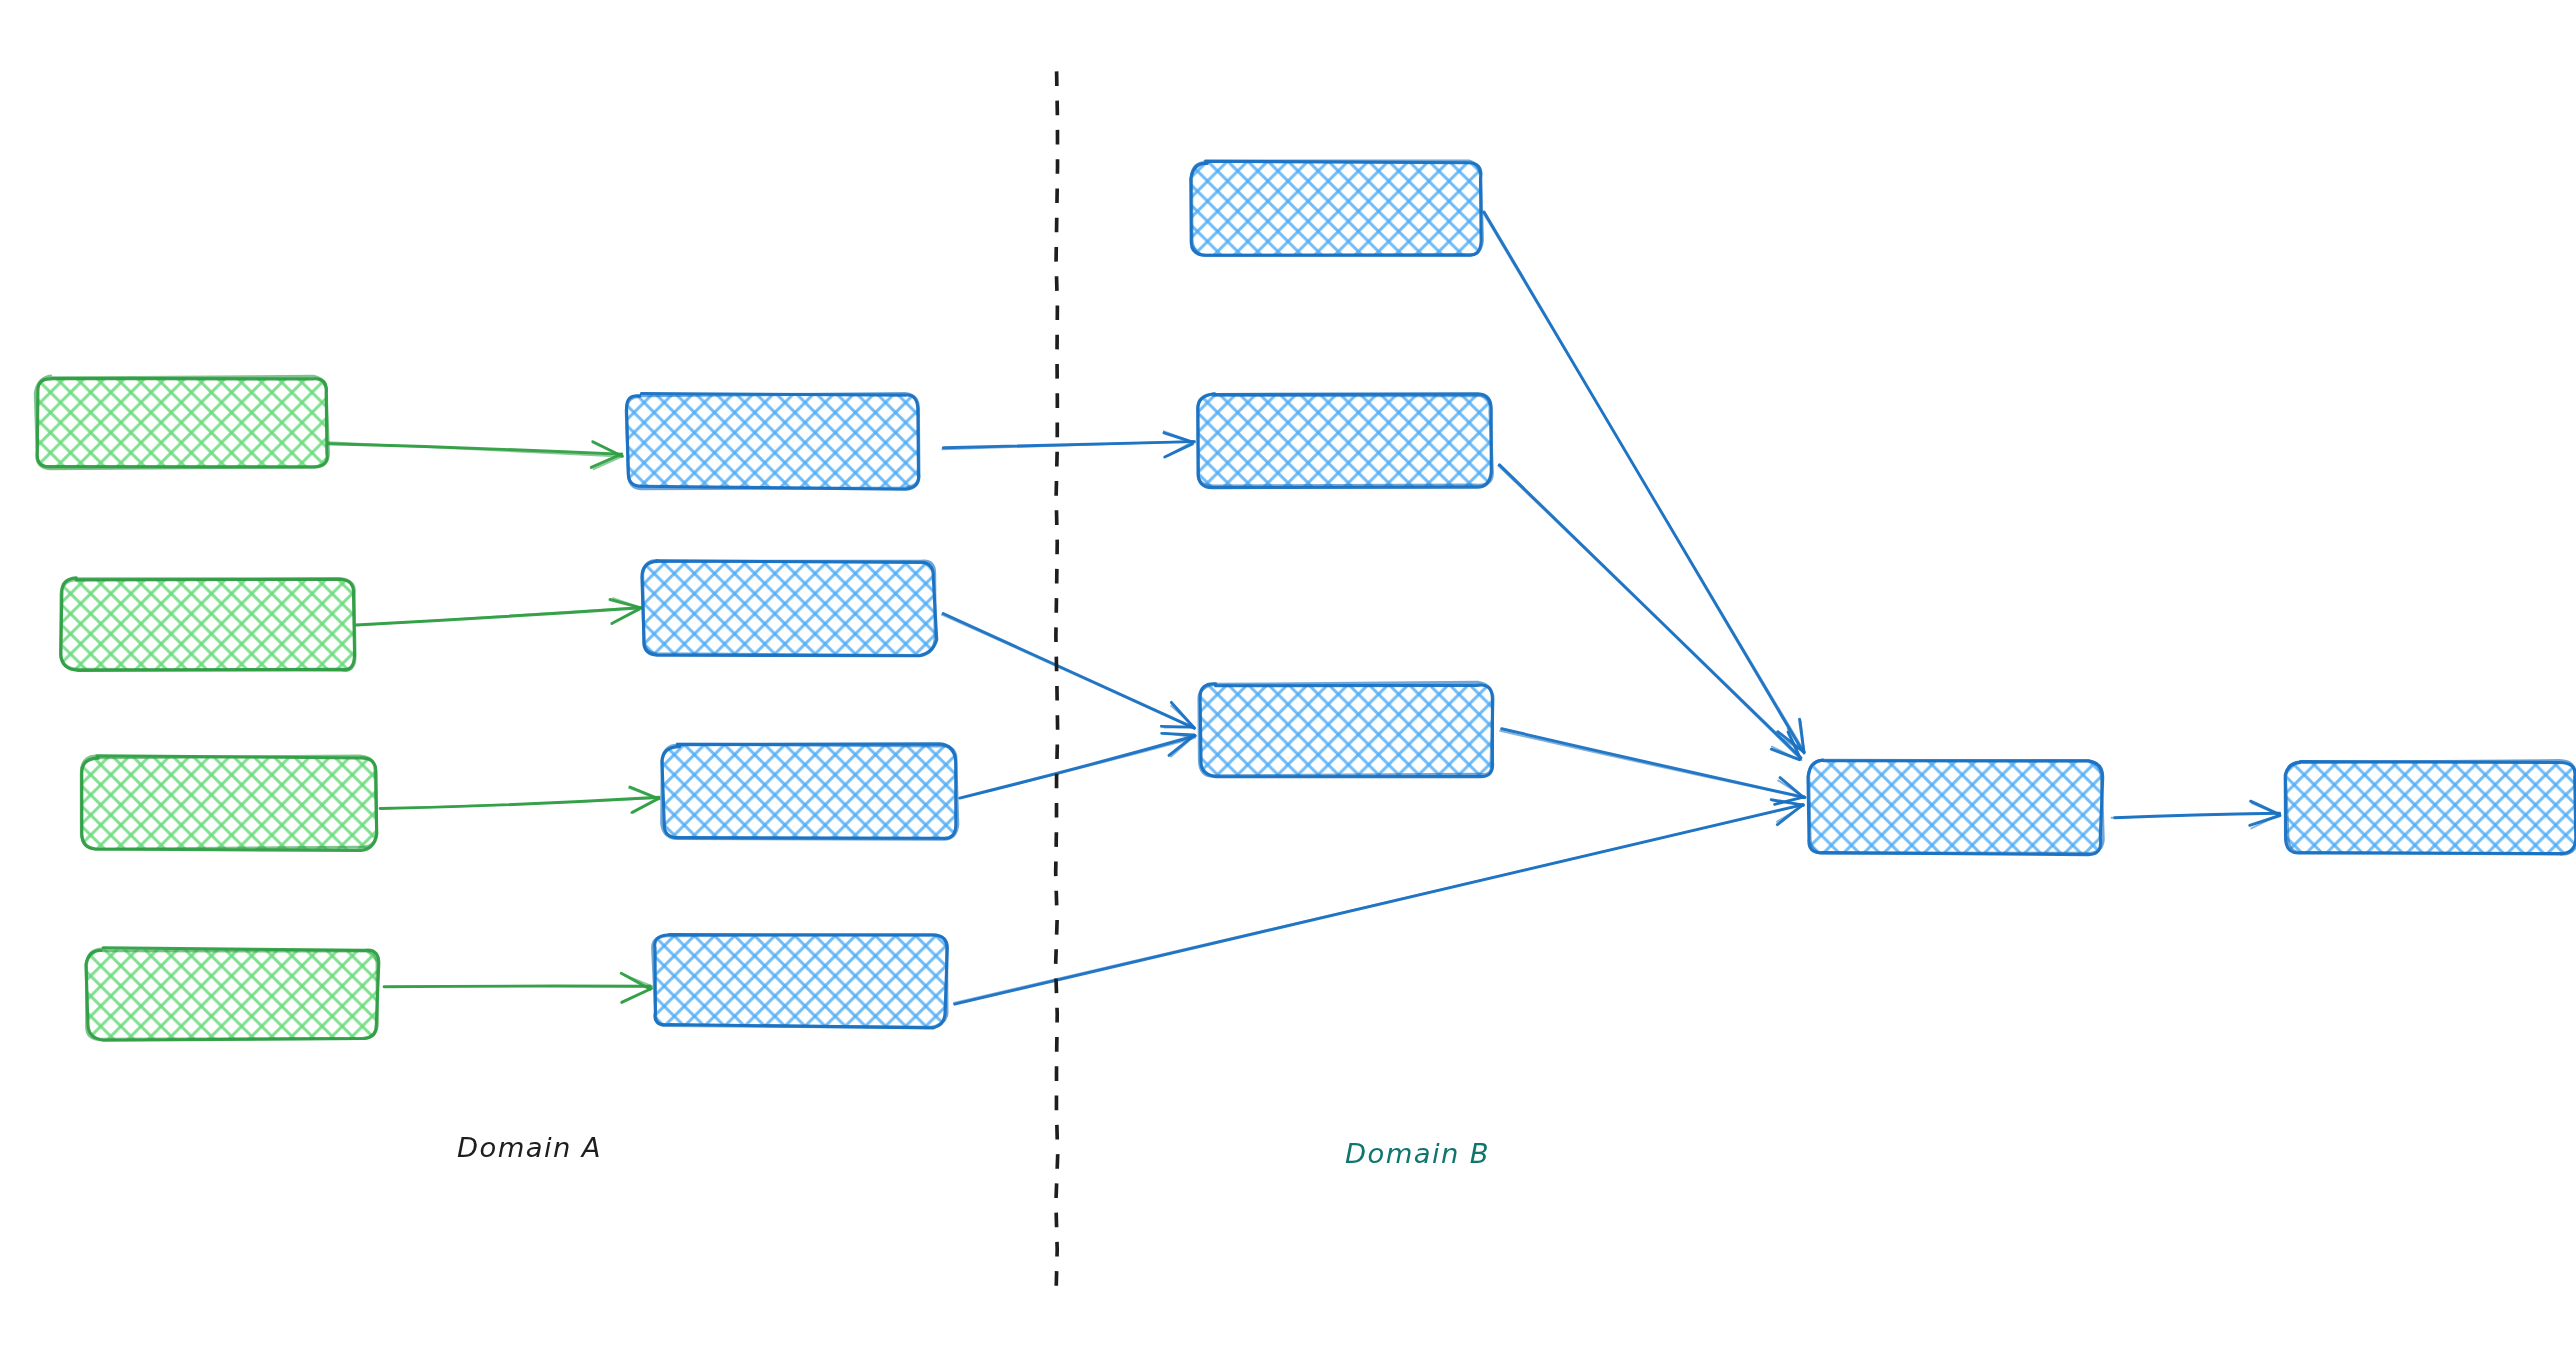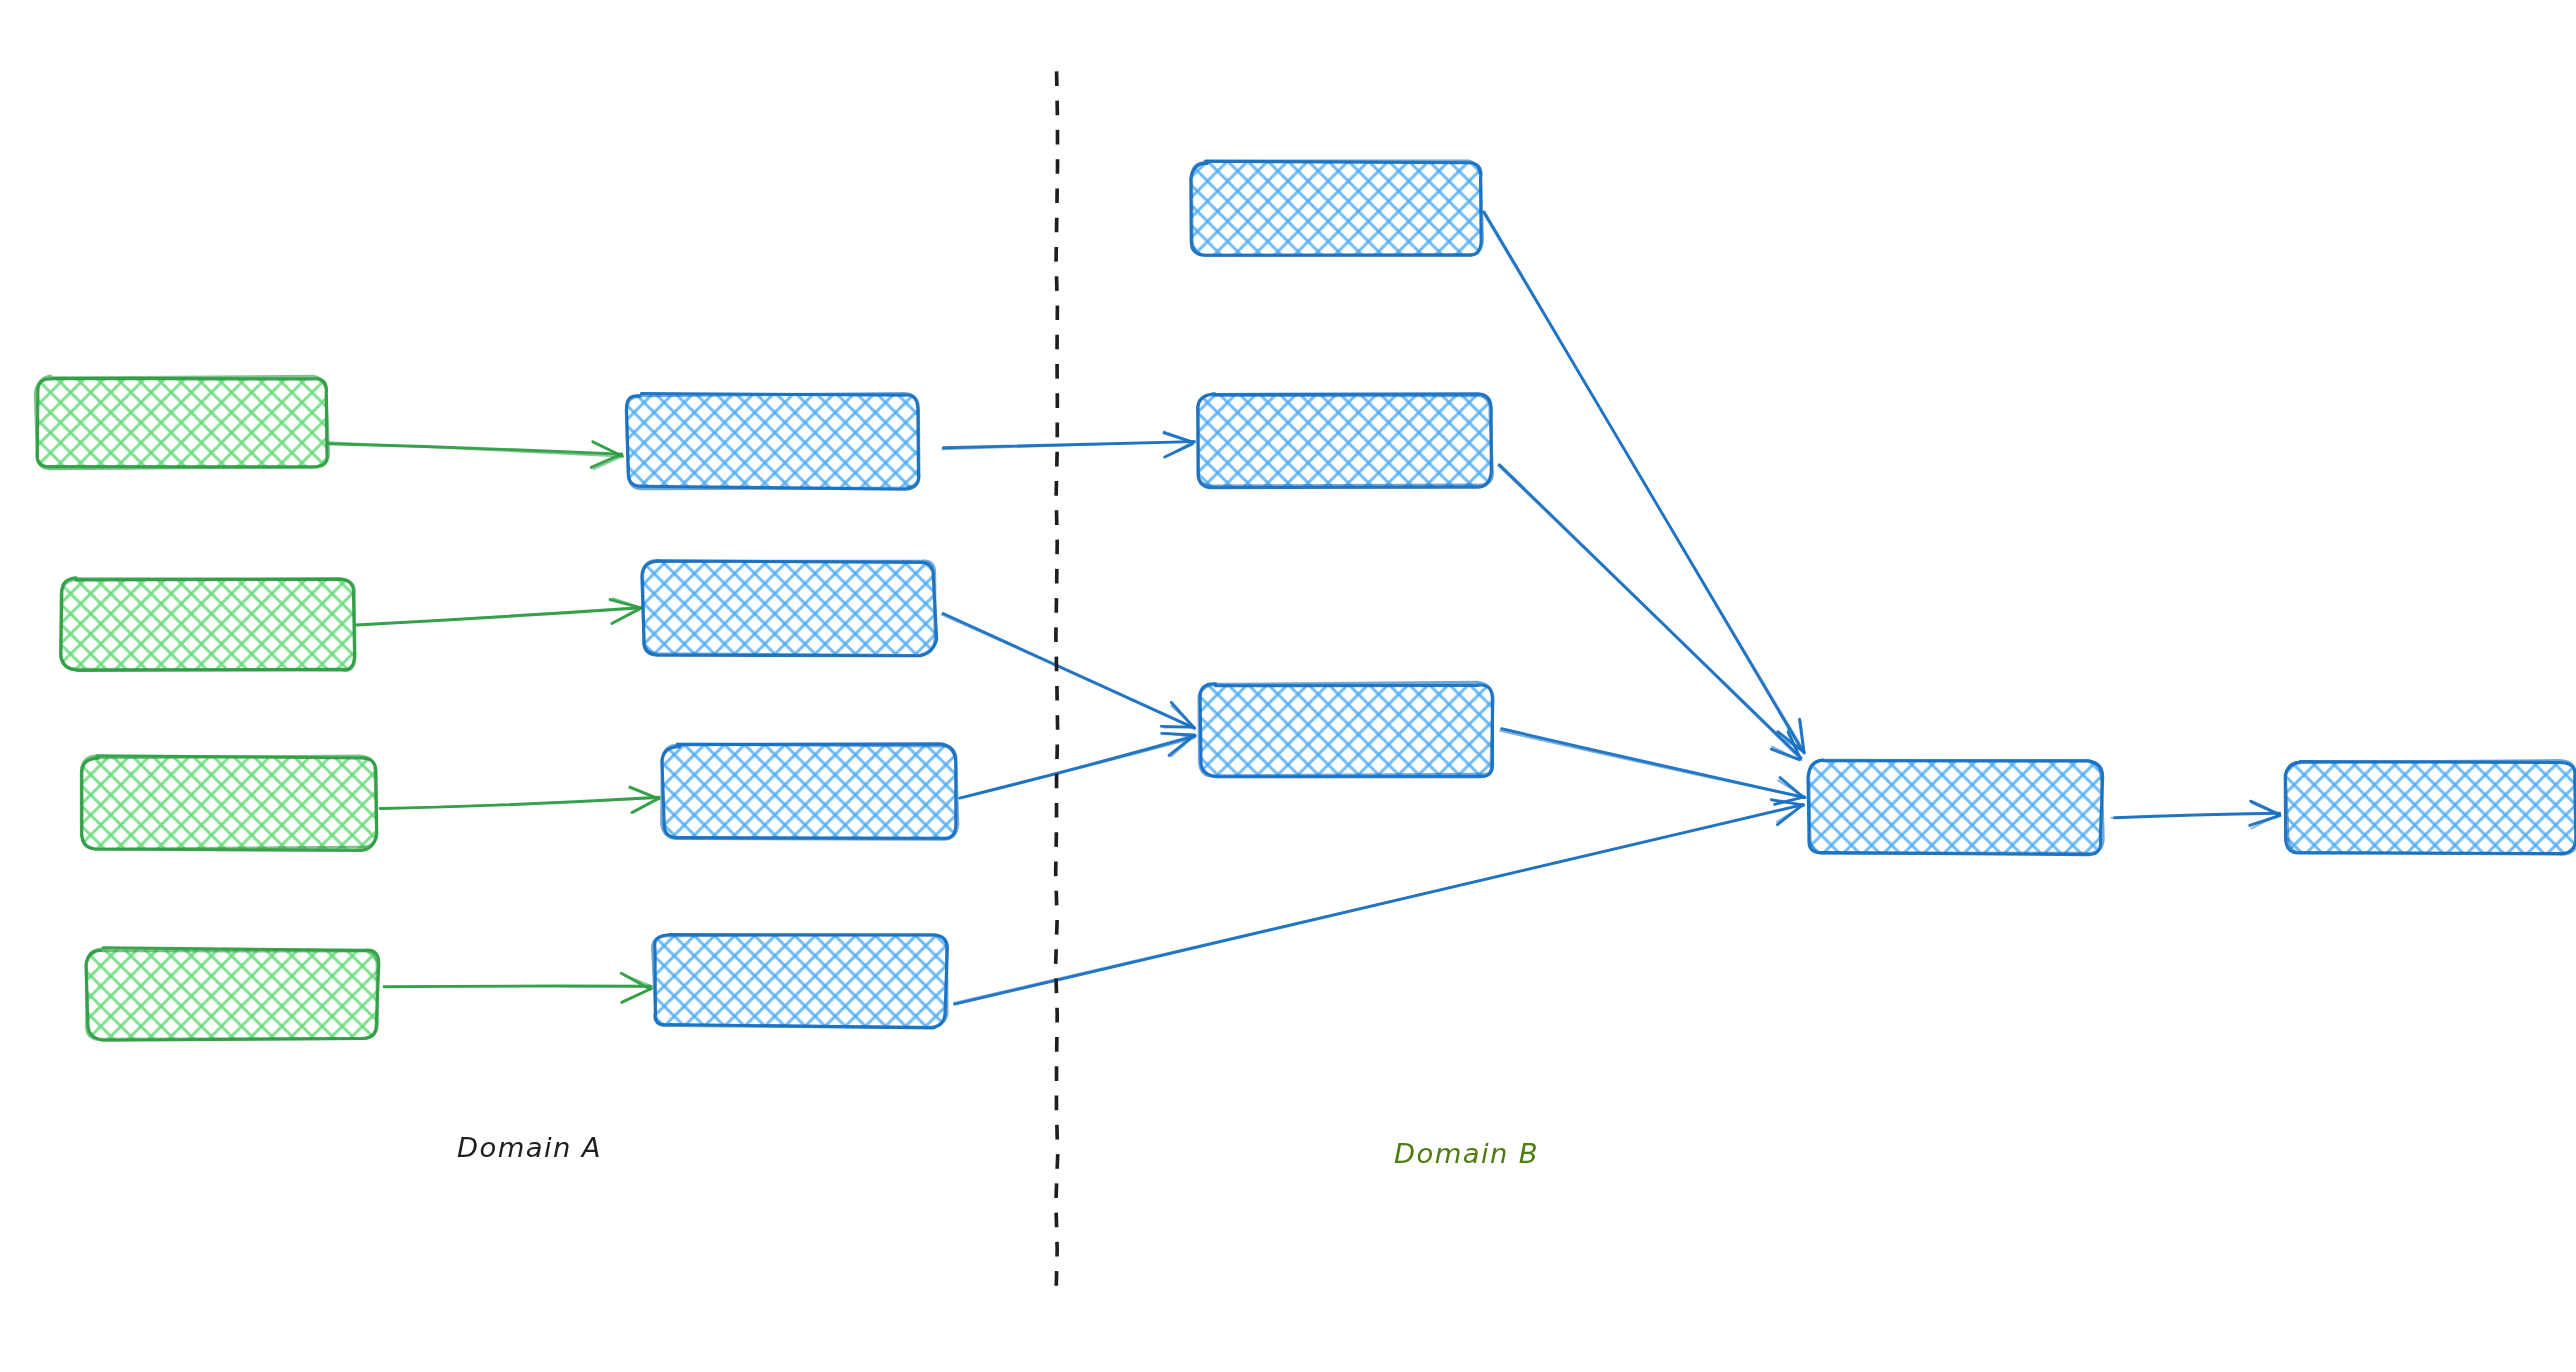--- a/index.html
+++ b/index.html
@@ -209,16 +209,16 @@
           <path d="M 2517.5378559920937 833.6895116278902 L 2798.2866857759655 831.5855107856914 Q 2816.2848249357194 832.1704001771286 2815.2991068959236 847.8502091458067 L 2817.3226958382875 918.2344973469153 Q 2816.6406460888684 933.3753455309197 2800.96412605606 933.8677354874089 L 2516.3564512506127 931.9621980553493 Q 2501.6623521689326 932.6882643559948 2501.171434070915 915.2411616547033 L 2498.5475669335574 850.7943515079096 Q 2499.8879751116037 833.7169141015038 2514.3890774864703 833.1474389368668" fill="none" stroke="#1971c2" stroke-width="3.4" stroke-linecap="round" stroke-linejoin="round" opacity="0.62"></path>
         </g>
       </g>
     <g id="divider-layer">
         <path d="M 1155 78 L 1155.928608925268 129.53846153846155 L 1156.032322131563 181.0769230769231 L 1155.2570301899686 232.6153846153846 L 1154.4379478837363 284.1538461538462 L 1155.8621665589512 335.6923076923077 L 1155.4525284693577 387.2307692307692 L 1155.8114478489383 438.7692307692308 L 1155.6917445234023 490.3076923076923 L 1154.5138065431267 541.8461538461538 L 1155.6971882981247 593.3846153846154 L 1155.012926539965 644.9230769230769 L 1154.2099255221897 696.4615384615385 L 1155.340812946856 748 L 1156.1313558437862 799.5384615384615 L 1154.9468684656545 851.076923076923 L 1154.893783967104 902.6153846153846 L 1154.018833791837 954.1538461538462 L 1155.5783479665406 1005.6923076923076 L 1153.9099963242188 1057.230769230769 L 1155.6925606380216 1108.7692307692307 L 1154.9569933570922 1160.3076923076924 L 1154.828704121802 1211.8461538461538 L 1156.1893328016624 1263.3846153846152 L 1154.2426774061285 1314.923076923077 L 1155.670426358655 1366.4615384615386 L 1154.2956306961364 1418" fill="none" stroke="#1e1e1e" stroke-width="4" stroke-dasharray="16 16" stroke-linecap="butt"></path>
       </g>
   </svg>
 
   <div class="domain-label" id="label-domain-a" style="left: 457px; top: 1132px; color: rgb(30, 30, 30);">Domain A</div>
 
-  <div class="domain-label" id="label-domain-b" style="left: 1394px; top: 1138px; color: #4d7c0f;">Domain B</div>
+  <div class="domain-label" id="label-domain-b" style="left: 1345px; top: 1138px; color: #0f766e;">Domain B</div>
 
 </div>
 
 
 </body></html>

